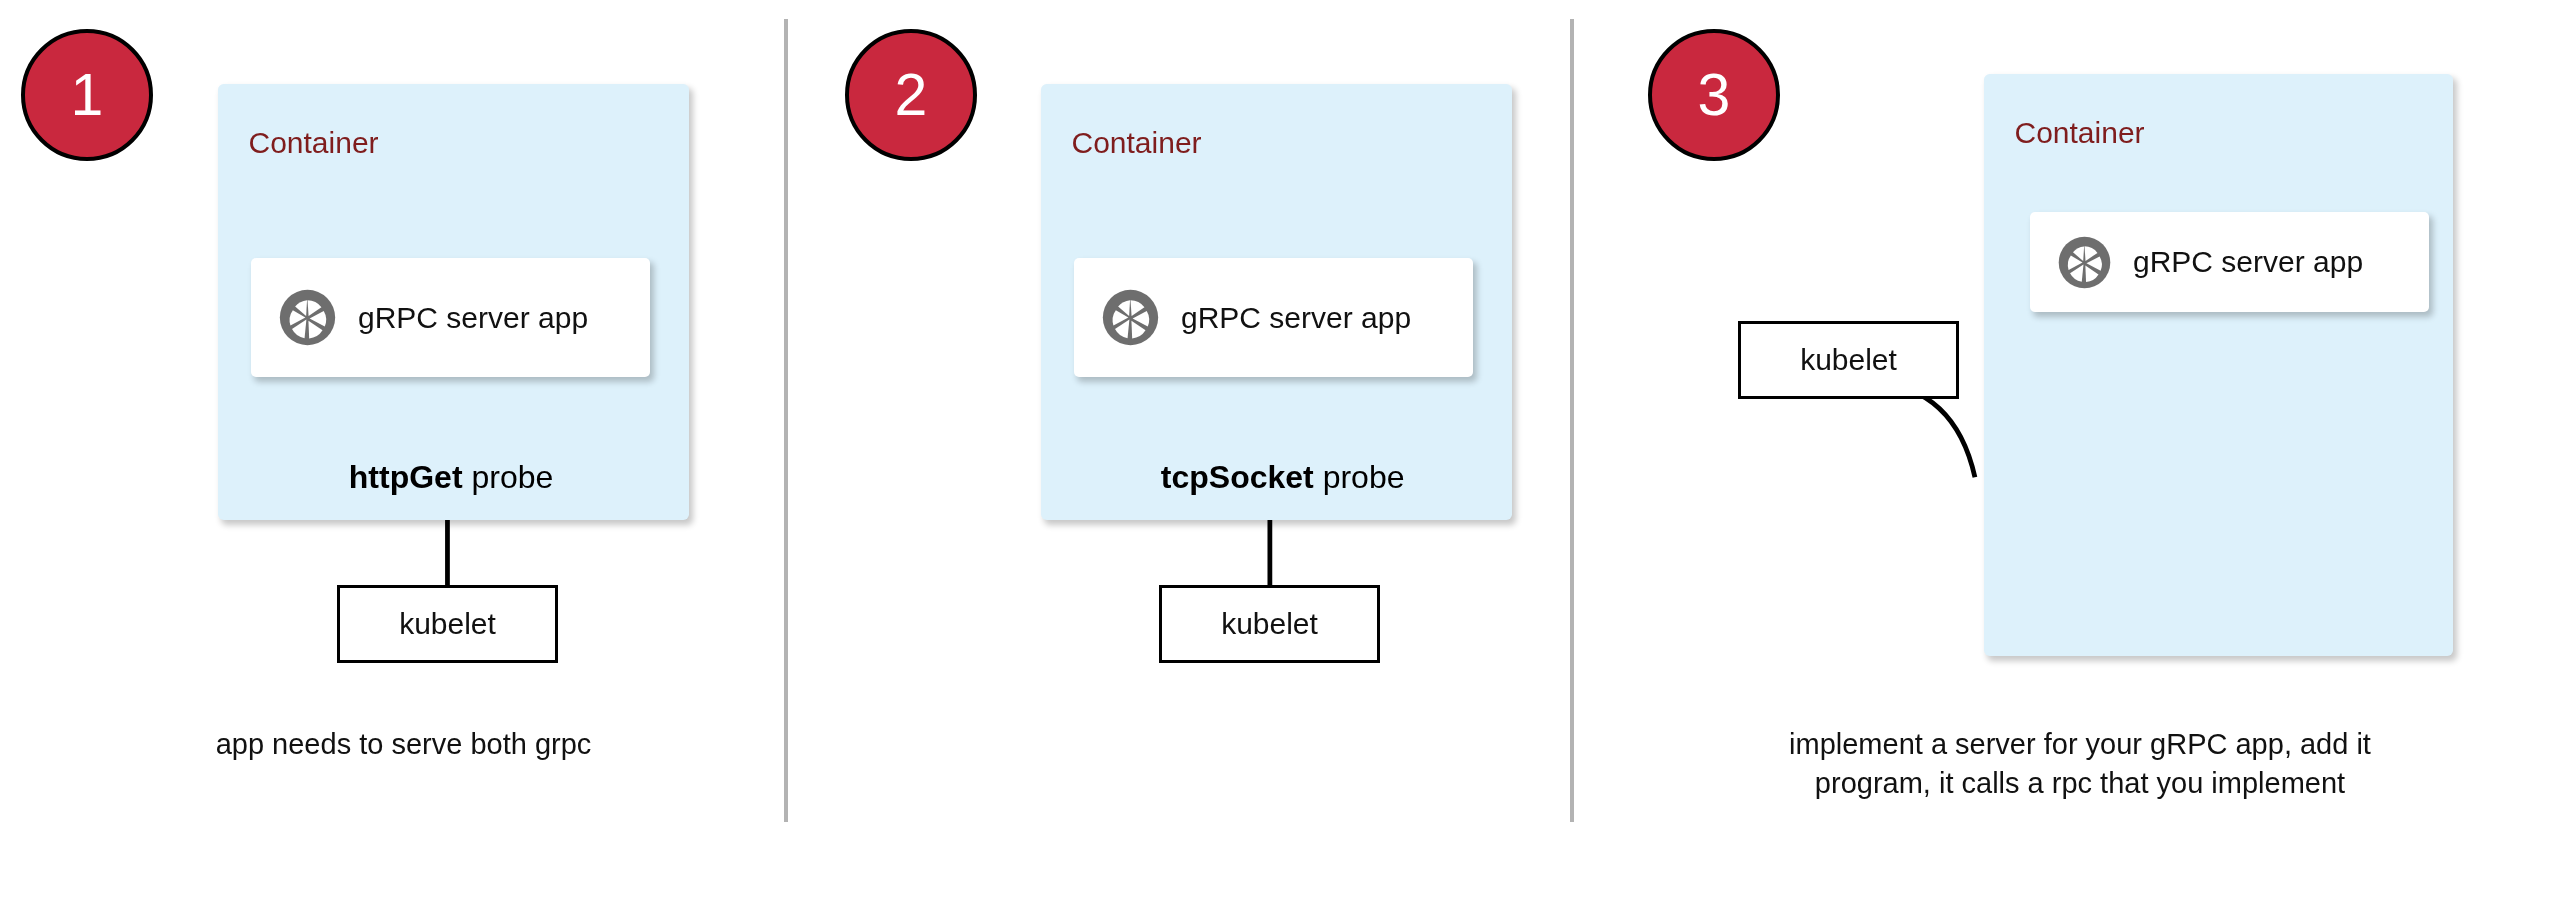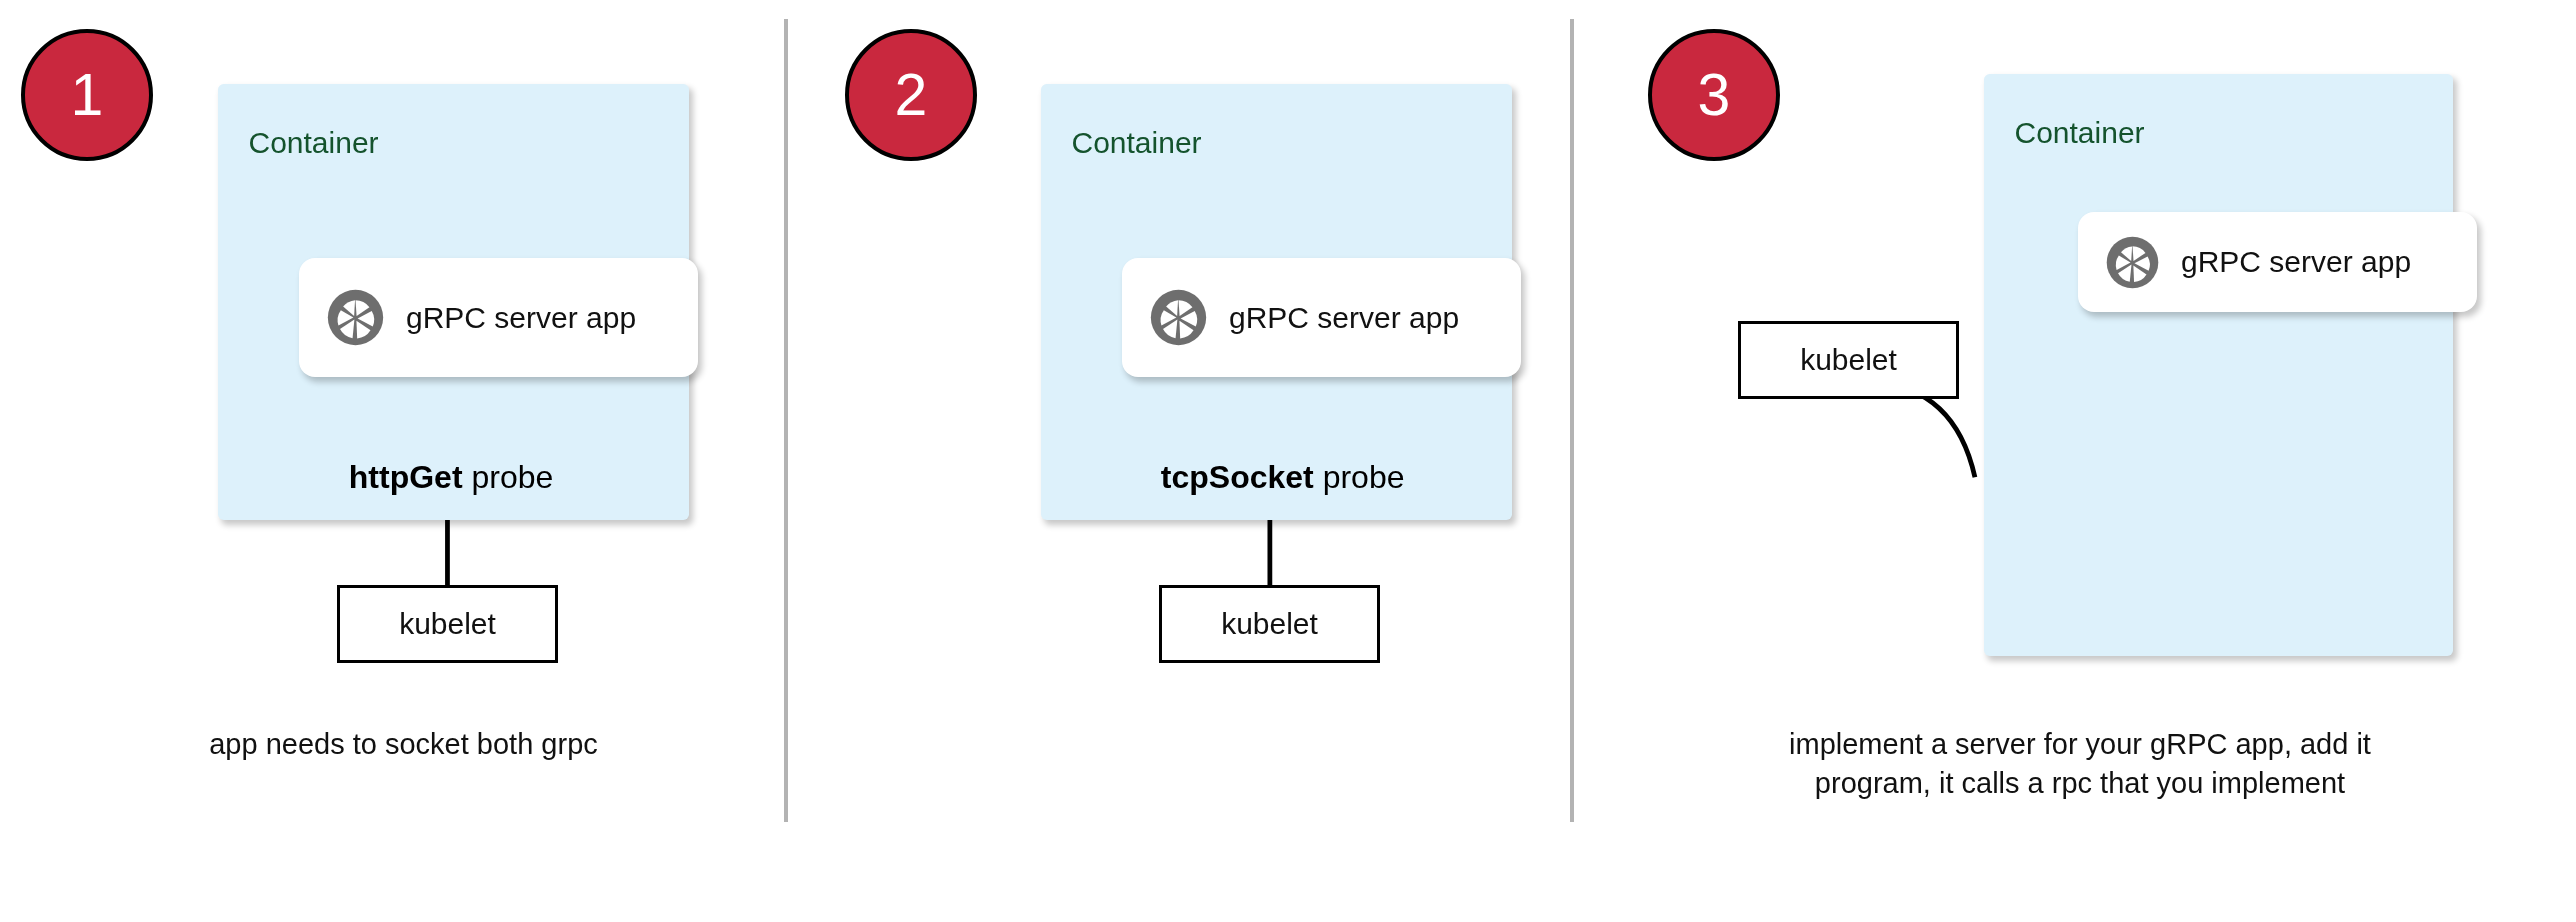--- a/index.html
+++ b/index.html
@@ -50,31 +50,31 @@
   .container-box{
     position:absolute;
     background:#ddf1fb;
     border-radius:5.7px;
     box-shadow:3.8px 4.8px 6.7px rgba(0,0,0,0.22);
   }
   .container-label{
     position:absolute;
     left:30.5px;top:42px;
     font-size:30px;
-    color:#14532d;
+    color:#7f1d1d;
     white-space:nowrap;
   }
 
   
   .app-card{
     position:absolute;
     background:#ffffff;
-    border-radius:16px;
+    border-radius:5px;
     box-shadow:3.8px 4.8px 6.7px rgba(0,0,0,0.22);
-    display:flex;align-items:center;margin-left:48px;
+    display:flex;align-items:center;
   }
   .app-card .grpc-icon{
     margin-left:27px;
     flex:0 0 auto;
   }
   .app-card .app-label{
     margin-left:21px;
     font-size:30px;
     color:#111111;
     white-space:nowrap;
@@ -176,21 +176,21 @@
 
     <div class="edge-label on-blue" style="left:345px;top:459px;">
       <span class="strong">httpGet</span><span> probe</span>
     </div>
 
     <div class="kubelet-box" style="left:337px;top:585px;width:221px;height:78px;">
       <span>kubelet</span>
     </div>
 
     <div class="caption" style="left:143px;top:725px;width:521px;">
-      <div>app needs to socket both grpc</div>
+      <div>app needs to serve both grpc</div>
     </div>
   </div>
 
   <div class="panel p2">
 
     <div class="badge" style="left:57px;top:29px;">
       <span>2</span>
     </div>
 
     <div class="container-box" style="left:253px;top:84px;width:471px;height:436px;">

